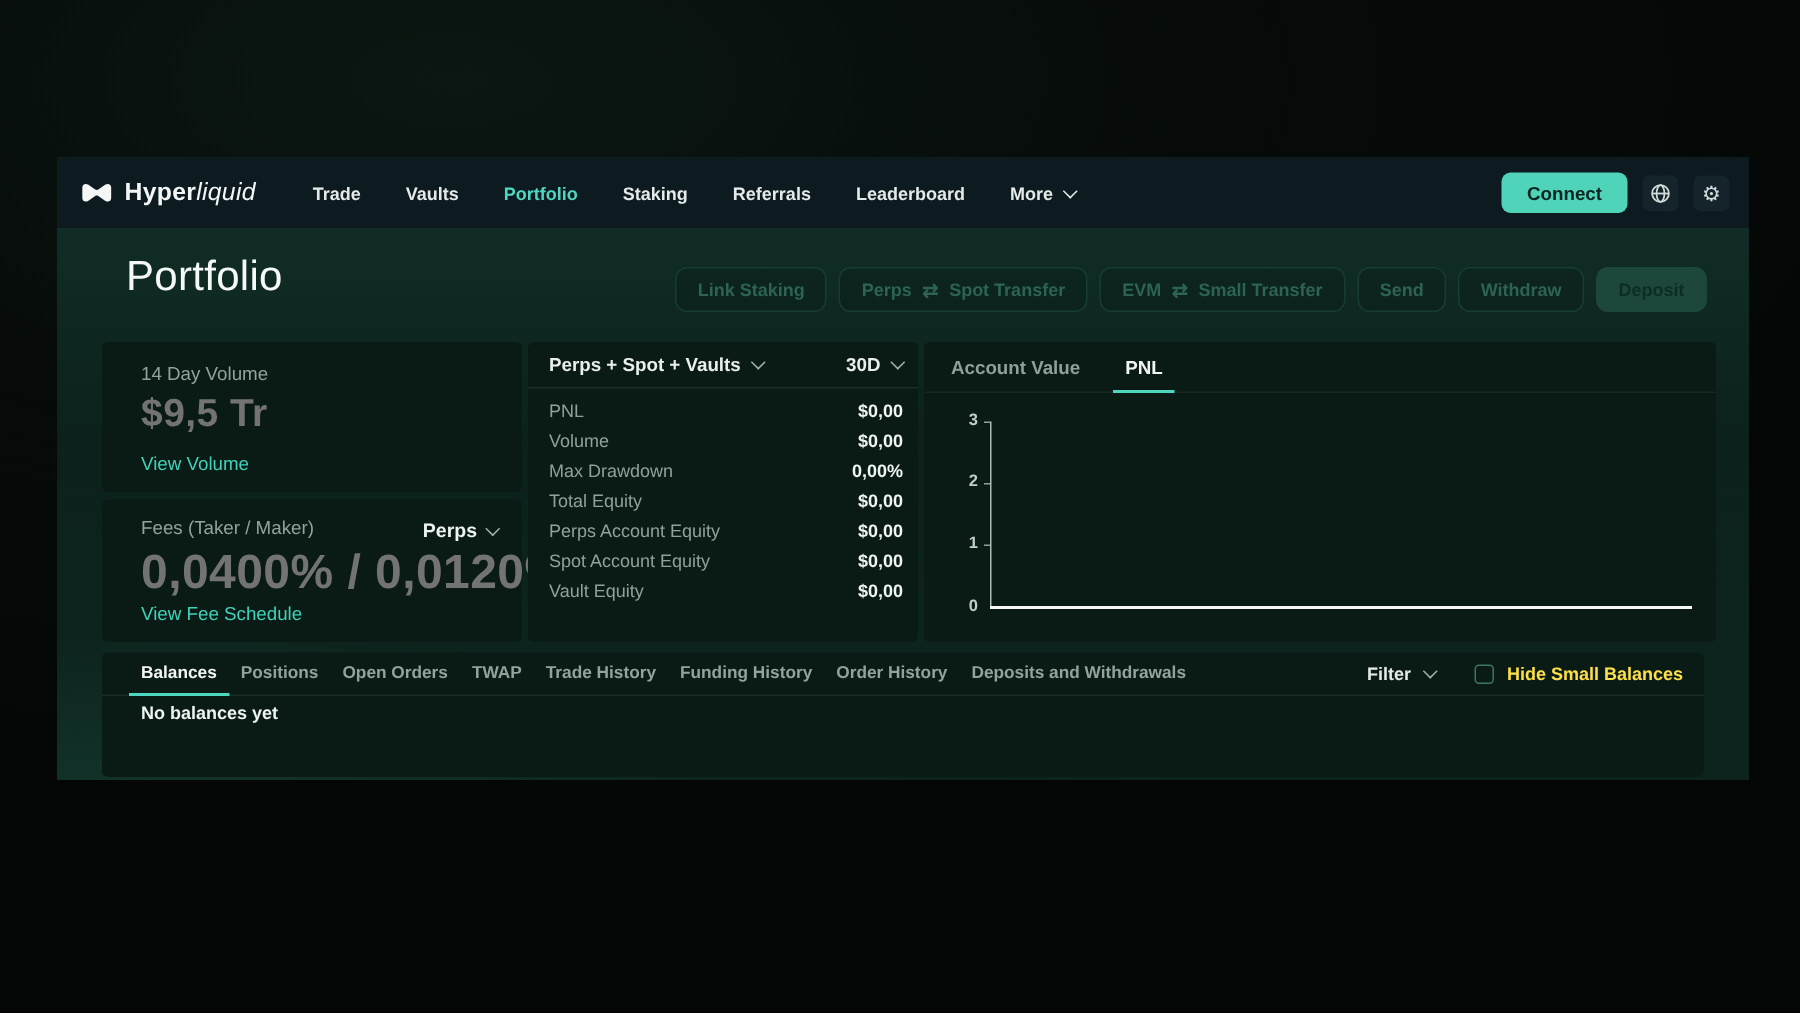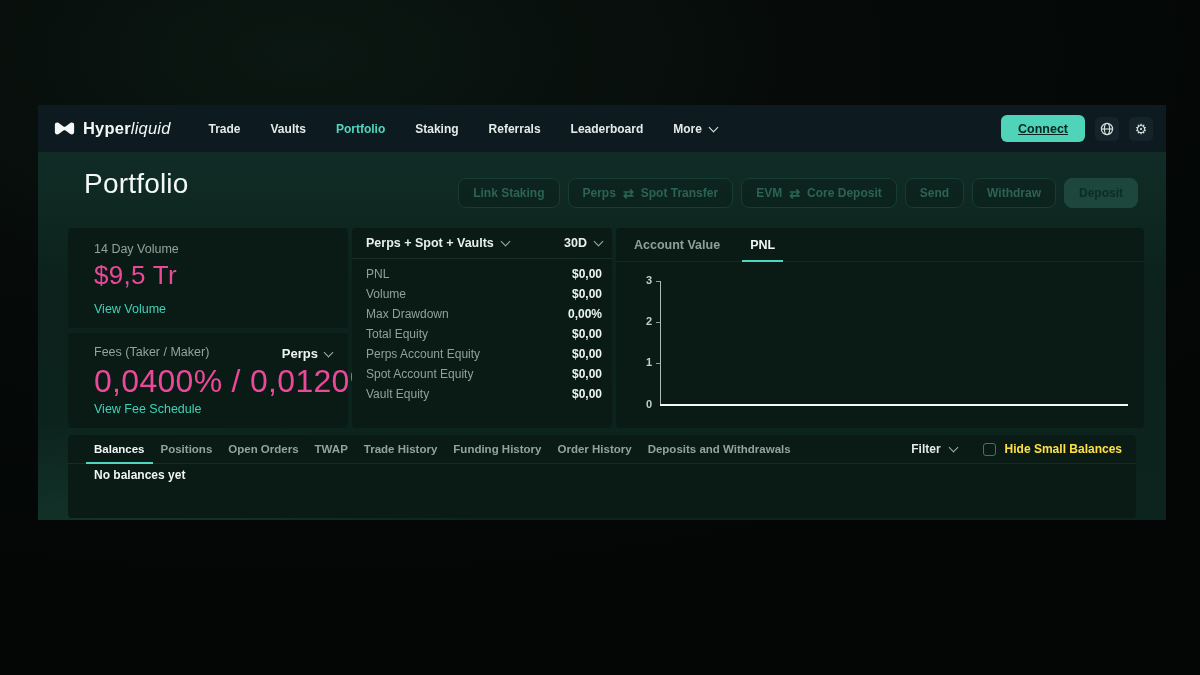--- a/index.html
+++ b/index.html
@@ -14,40 +14,40 @@
   .nav{position:absolute;top:0;left:0;right:0;height:47px;background:#0d1a20;
     display:flex;align-items:center;padding:0 13px 0 16px;box-sizing:border-box;}
   .brand{display:flex;align-items:center;gap:8px;margin-right:38px;}
   .brand-text{font-size:16.5px;font-weight:600;color:#f2f6f4;letter-spacing:.2px;}
   .brand-text i{font-weight:500;}
   .nav-items{display:flex;gap:30px;align-items:center;}
   .nav-item{font-size:12px;font-weight:600;color:#e4eae8;cursor:pointer;display:flex;align-items:center;gap:8px;text-decoration:none;}
   .nav-item.active{color:#4fd6c0;}
   .nav-right{margin-left:auto;display:flex;gap:10px;align-items:center;}
   .connect{height:27px;padding:0 17px;border:none;border-radius:6px;background:#4fd4ba;color:#082520;
-    font-size:12.5px;font-weight:700;font-family:inherit;cursor:pointer;text-decoration:underline;}
+    font-size:12.5px;font-weight:700;font-family:inherit;cursor:pointer;}
   .icon-btn{width:24px;height:24px;border-radius:5px;background:#14242a;border:none;display:flex;
     align-items:center;justify-content:center;color:#d3dcd9;font-size:14px;padding:0;cursor:pointer;}
   .chev{width:6px;height:6px;border-right:1.5px solid currentColor;border-bottom:1.5px solid currentColor;
     display:inline-block;transform:rotate(45deg);margin-top:-3px;flex:none;}
   .chev.gray{color:#9fb0aa;}
   
   .content{position:absolute;left:0;right:0;top:47px;bottom:0;}
   .page-title{position:absolute;left:46px;top:16px;margin:0;font-size:28px;font-weight:500;color:#f4f8f6;letter-spacing:.2px;}
   .actions{position:absolute;top:26px;right:28px;display:flex;gap:8px;}
   .abtn{height:30px;padding:0 14px;border-radius:8px;border:1px solid #173c33;background:rgba(4,18,14,.25);
     color:#2c6354;font-size:12px;font-weight:600;font-family:inherit;display:flex;align-items:center;gap:7px;cursor:pointer;}
   .abtn .swap{font-size:13px;line-height:1;}
   .abtn.filled{background:#1d473d;border-color:#1d473d;color:#0b2d26;font-weight:700;}
   .card,.panel{position:absolute;background:#0a1b16;border-radius:4px;box-sizing:border-box;}
   
   #card-volume{left:30px;top:76px;width:280px;height:100px;}
   #card-fees{left:30px;top:181px;width:280px;height:95px;}
   .card .label{position:absolute;top:14px;left:26px;font-size:12.5px;color:#92a29c;}
-  .card .big{position:absolute;top:32px;left:26px;font-size:26px;font-weight:400;color:#ec4899;letter-spacing:.3px;white-space:nowrap;}
+  .card .big{position:absolute;top:32px;left:26px;font-size:26px;font-weight:700;color:#737373;letter-spacing:.3px;white-space:nowrap;}
   .card .link{position:absolute;bottom:12px;left:26px;font-size:12.5px;color:#3ed2b9;cursor:pointer;text-decoration:none;}
   #card-fees .label{top:12px;}
   #card-fees .big{top:30px;font-size:32px;}
   .fee-selector{position:absolute;top:13px;right:16px;display:flex;align-items:center;gap:7px;
     font-size:13px;font-weight:700;color:#eef4f1;cursor:pointer;}
   
   #stats-panel{left:314px;top:76px;width:260px;height:200px;}
   .stats-head{display:flex;justify-content:space-between;align-items:center;height:30px;
     padding:0 10px 0 14px;border-bottom:1px solid #1a2e28;}
   .scope,.period{display:flex;align-items:center;gap:8px;font-size:12.5px;font-weight:700;color:#e8efec;cursor:pointer;text-align:center;}
@@ -132,21 +132,21 @@
       <div class="actions">
         <button class="abtn">Link Staking</button>
         <button class="abtn">
           <span>Perps</span>
           <span class="swap">⇄</span>
           <span>Spot Transfer</span>
         </button>
         <button class="abtn">
           <span>EVM</span>
           <span class="swap">⇄</span>
-          <span>Core Deposit</span>
+          <span>Small Transfer</span>
         </button>
         <button class="abtn">Send</button>
         <button class="abtn">Withdraw</button>
         <button class="abtn filled">Deposit</button>
       </div>
 
       <div class="card" id="card-volume">
         <div class="label">14 Day Volume</div>
         <div class="big">$9,5 Tr</div>
         <a class="link">View Volume</a>

